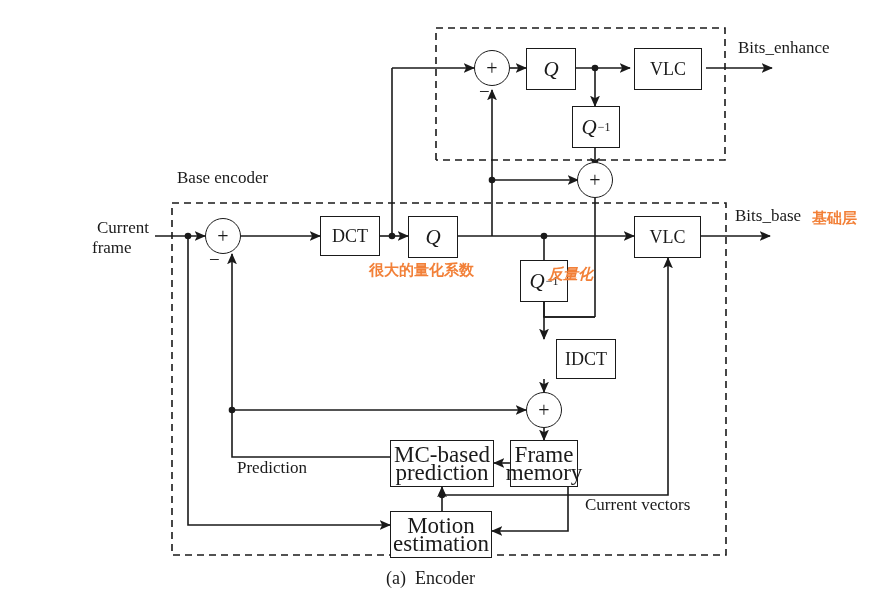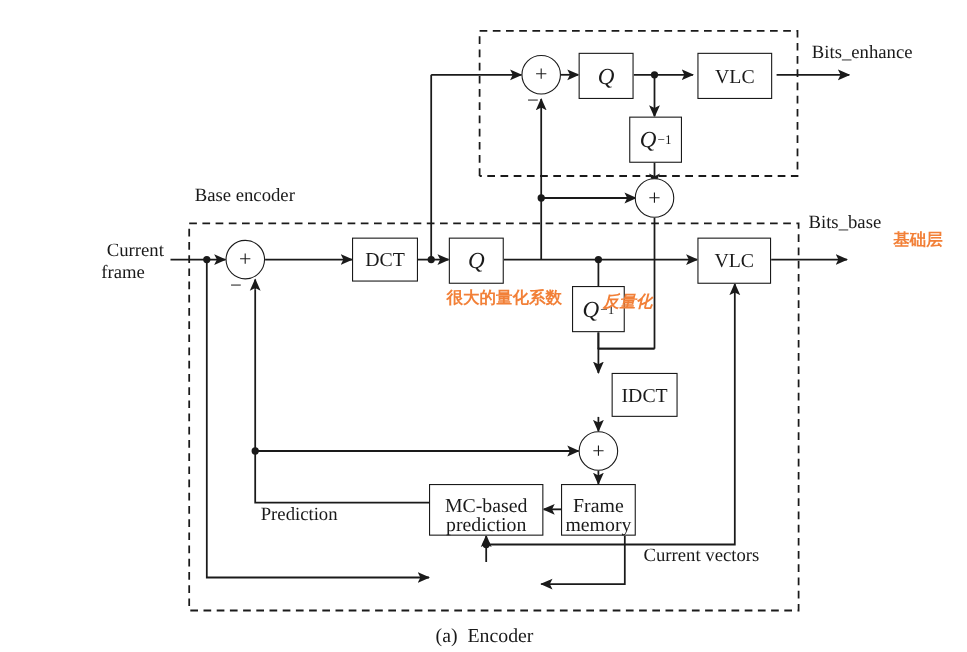--- a/index.html
+++ b/index.html
@@ -49,23 +49,22 @@
     text-align: center;
     font-family: "Liberation Serif", "DejaVu Serif", serif;
     font-size: 18px;
     line-height: 19px;
   }
   .blockbox.ital {
     font-style: italic;
     font-size: 21px;
   }
   .blockbox.two {
-    font-size: 18px;
+    font-size: 23px;
     line-height: 18px;
-    justify-content: flex-end;
   }
   .sup {
     font-style: normal;
     font-size: 12px;
     vertical-align: super;
     margin-left: 1px;
   }
   .adder {
     position: absolute;
     box-sizing: border-box;
@@ -228,37 +227,41 @@
   <div class="blockbox two" style="left:510px; top:440px; width:68px; height:47px; flex-direction:column;">
     <span>Frame</span>
     <span>memory</span>
   </div>
 
   <div class="blockbox two" style="left:390px; top:440px; width:104px; height:47px; flex-direction:column;">
     <span>MC-based</span>
     <span>prediction</span>
   </div>
 
+  <div class="blockbox two" style="left:390px; top:511px; width:102px; height:47px; flex-direction:column;">
+    <span>Motion</span>
+    <span>estimation</span>
+  </div>
 
 
   <div class="lbl" style="left:177px; top:168px;">Base encoder</div>
 
   <div class="lbl" style="left:97px; top:218px;">Current</div>
   <div class="lbl" style="left:92px; top:238px;">frame</div>
 
   <div class="lbl" style="left:738px; top:38px;">Bits_enhance</div>
 
-  <div class="lbl" style="left:735px; top:192px;">Bits_base</div>
+  <div class="lbl" style="left:735px; top:206px;">Bits_base</div>
 
   <div class="lbl" style="left:237px; top:458px;">Prediction</div>
 
   <div class="lbl" style="left:585px; top:495px;">Current vectors</div>
 
 
-  <div class="lbl cn" style="left:369px; top:261px;margin-left:37px;">很大的量化系数</div>
+  <div class="lbl cn" style="left:369px; top:261px;">很大的量化系数</div>
 
   <div class="lbl cn" style="left:548px; top:265px;font-style:italic;">反量化</div>
 
   <div class="lbl cn" style="left:812px; top:209px;">基础层</div>
 
-  <div class="caption" style="left:396px; top:568px;">(a)  Encoder</div>
+  <div class="caption" style="left:386px; top:568px;">(a)  Encoder</div>
 
 </div>
 
 </body></html>

